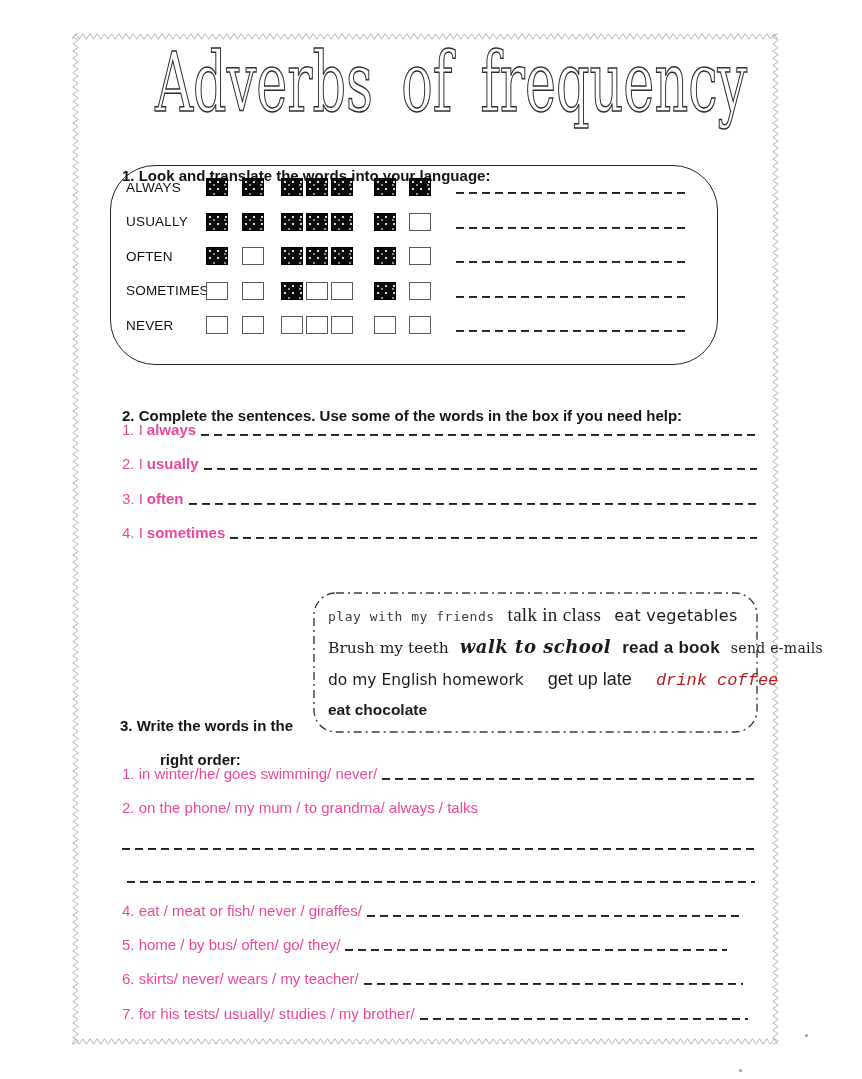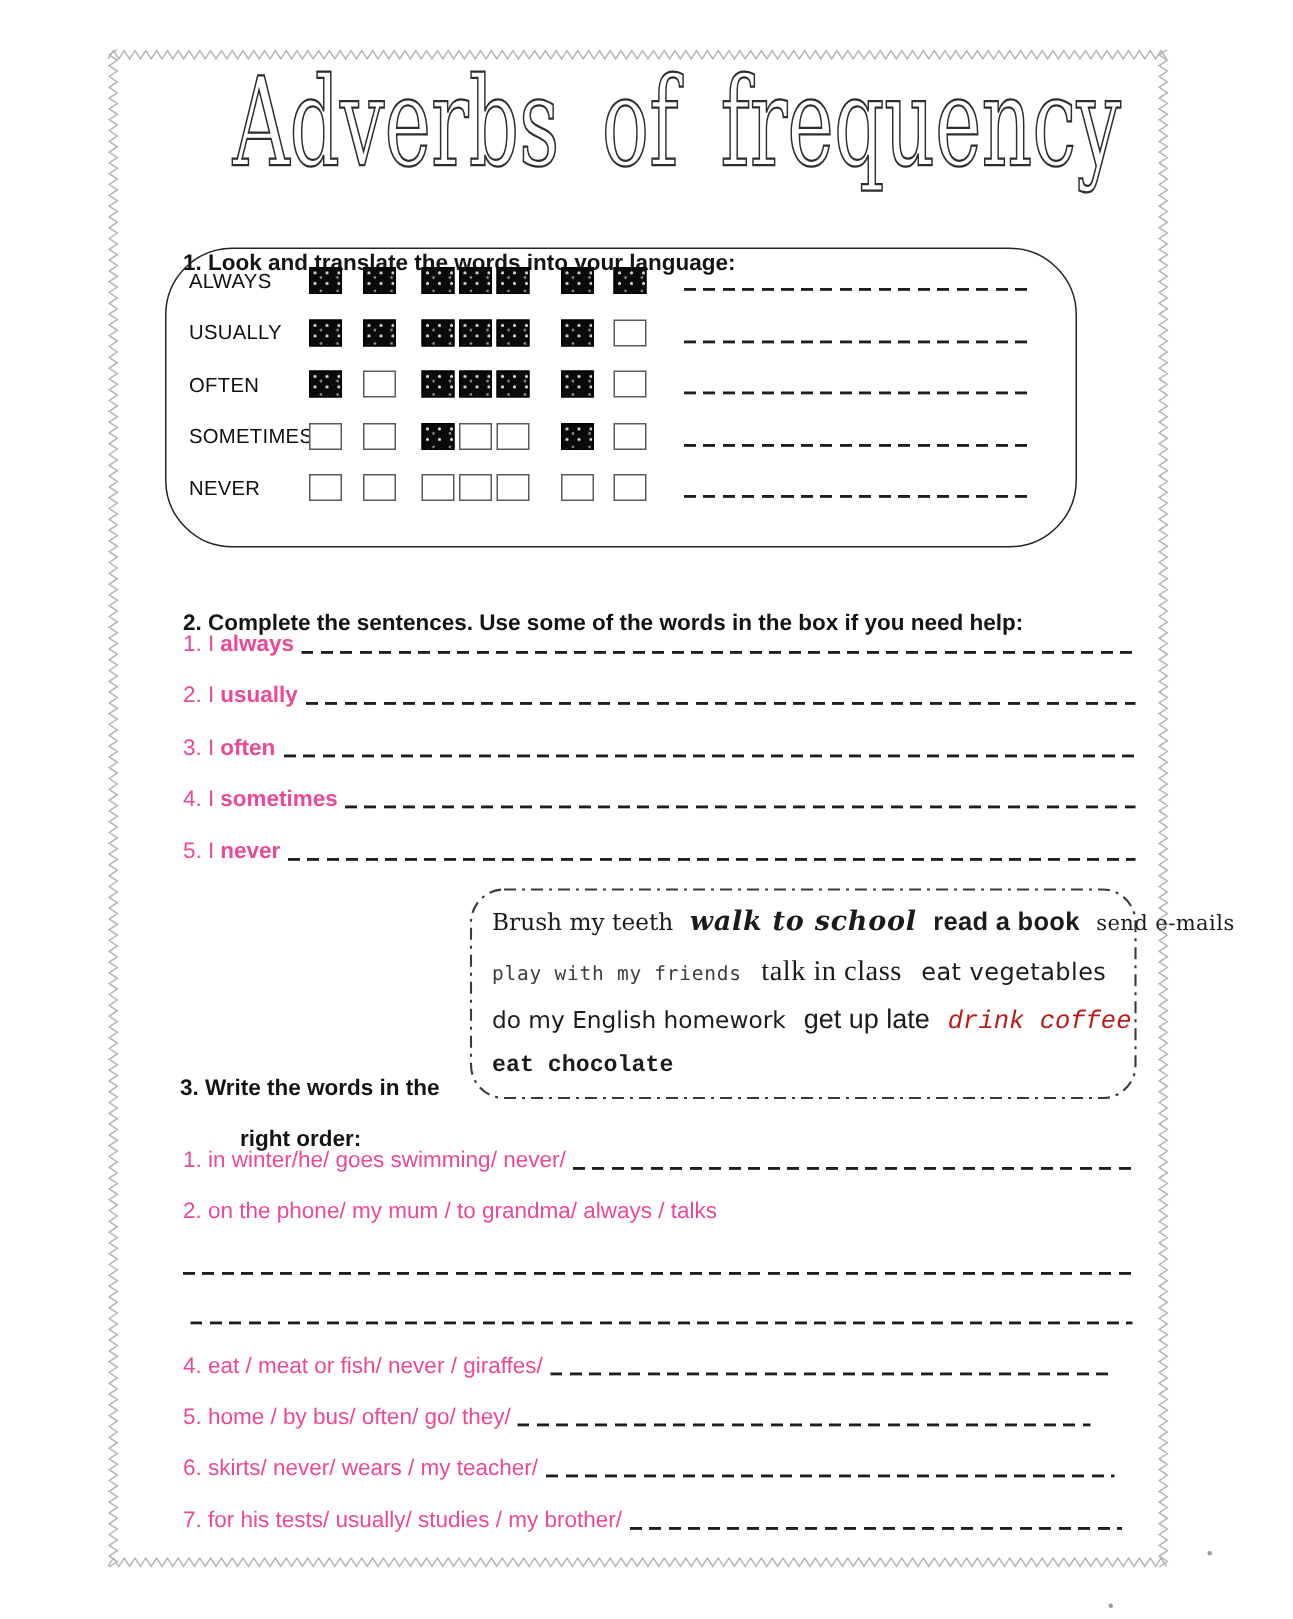--- a/index.html
+++ b/index.html
@@ -67,33 +67,33 @@
   #o6{top:969px;right:119px}
   #o7{top:1004px;right:114px}
 
   
   .word-box{position:absolute;left:313px;top:592px;width:445px;height:141px;}
   .wb-border{position:absolute;left:0;top:0;}
   .wb-lines{position:absolute;left:15px;top:12px;right:6px;display:flex;flex-direction:column;}
   .wb-line{display:flex;align-items:baseline;white-space:nowrap;}
   #wb-l1{column-gap:11px;height:33px;}
   #wb-l2{column-gap:13px;height:32px;}
-  #wb-l3{column-gap:12px;height:32px;}
+  #wb-l3{column-gap:24px;height:32px;}
   #wb-l4{height:30px;}
   .p-serif{font-family:"DejaVu Serif",serif;font-size:15.5px;}
   .p-script{font-family:"DejaVu Serif",serif;font-style:italic;font-weight:600;font-size:18px;letter-spacing:.5px;}
   .p-sans{font-family:"Liberation Sans",sans-serif;font-weight:600;font-size:17px;letter-spacing:.2px;}
   .p-hand{font-family:"DejaVu Serif",serif;font-size:14px;letter-spacing:.3px;}
   .p-mono{font-family:"DejaVu Sans Mono",monospace;font-size:13px;color:#3d3d3d;letter-spacing:.5px;}
   .p-serif-lg{font-family:"Liberation Serif",serif;font-size:19px;letter-spacing:.3px;}
   .p-round{font-family:"DejaVu Sans",sans-serif;font-size:16px;font-weight:500;letter-spacing:.3px;}
   .p-round2{font-family:"DejaVu Sans",sans-serif;font-size:15.5px;font-weight:500;}
   .p-sans-b{font-family:"Liberation Sans",sans-serif;font-weight:400;font-size:18px;}
   .p-mono-light{font-family:"Liberation Mono",monospace;font-size:17px;color:#b91c1c;font-style:italic;}
-  .p-serif-b{font-family:Liberation Mono, monospace;font-weight:700;font-size:15.5px;}
+  .p-serif-b{font-family:Liberation Sans, sans-serif;font-weight:700;font-size:15.5px;}
 
   .speck{position:absolute;width:3px;height:3px;border-radius:50%;background:#9c9c9c;}
   #speck1{left:805px;top:1034px;}
   #speck2{left:739px;top:1069px;}
 </style>
 </head>
 <body>
 
 <div class="page">
 
@@ -199,42 +199,37 @@
   <div class="row sent" id="s2-r2">
     <span>3. I</span>
     <span class="adv">often</span>
     <span class="dash fill"></span>
   </div>
   <div class="row sent" id="s2-r3">
     <span>4. I</span>
     <span class="adv">sometimes</span>
     <span class="dash fill"></span>
   </div>
-  <div class="row sent" id="s2-r4">
-    <span>5. I</span>
-    <span class="adv">never</span>
-    <span class="dash fill"></span>
-  </div>
 
   <div class="word-box">
     <svg class="wb-border" width="445" height="141">
       <rect x="1" y="1" width="443" height="139" rx="22" ry="22" fill="none" stroke="#3a3a3a" stroke-width="1.4" stroke-dasharray="8 4 2 4"></rect>
     </svg>
     <div class="wb-lines">
+      <div class="wb-line" id="wb-l2">
+        <span class="p-mono">play with my friends</span>
+        <span class="p-serif-lg">talk in class</span>
+        <span class="p-round">eat vegetables</span>
+      </div>
       <div class="wb-line" id="wb-l1">
         <span class="p-serif">Brush my teeth</span>
         <span class="p-script">walk to school</span>
         <span class="p-sans">read a book</span>
         <span class="p-hand">send e-mails</span>
       </div>
-      <div class="wb-line" id="wb-l2">
-        <span class="p-mono">play with my friends</span>
-        <span class="p-serif-lg">talk in class</span>
-        <span class="p-round">eat vegetables</span>
-      </div>
       <div class="wb-line" id="wb-l3">
         <span class="p-round2">do my English homework</span>
         <span class="p-sans-b">get up late</span>
         <span class="p-mono-light">drink coffee</span>
       </div>
       <div class="wb-line" id="wb-l4">
         <span class="p-serif-b">eat chocolate</span>
       </div>
     </div>
   </div>

